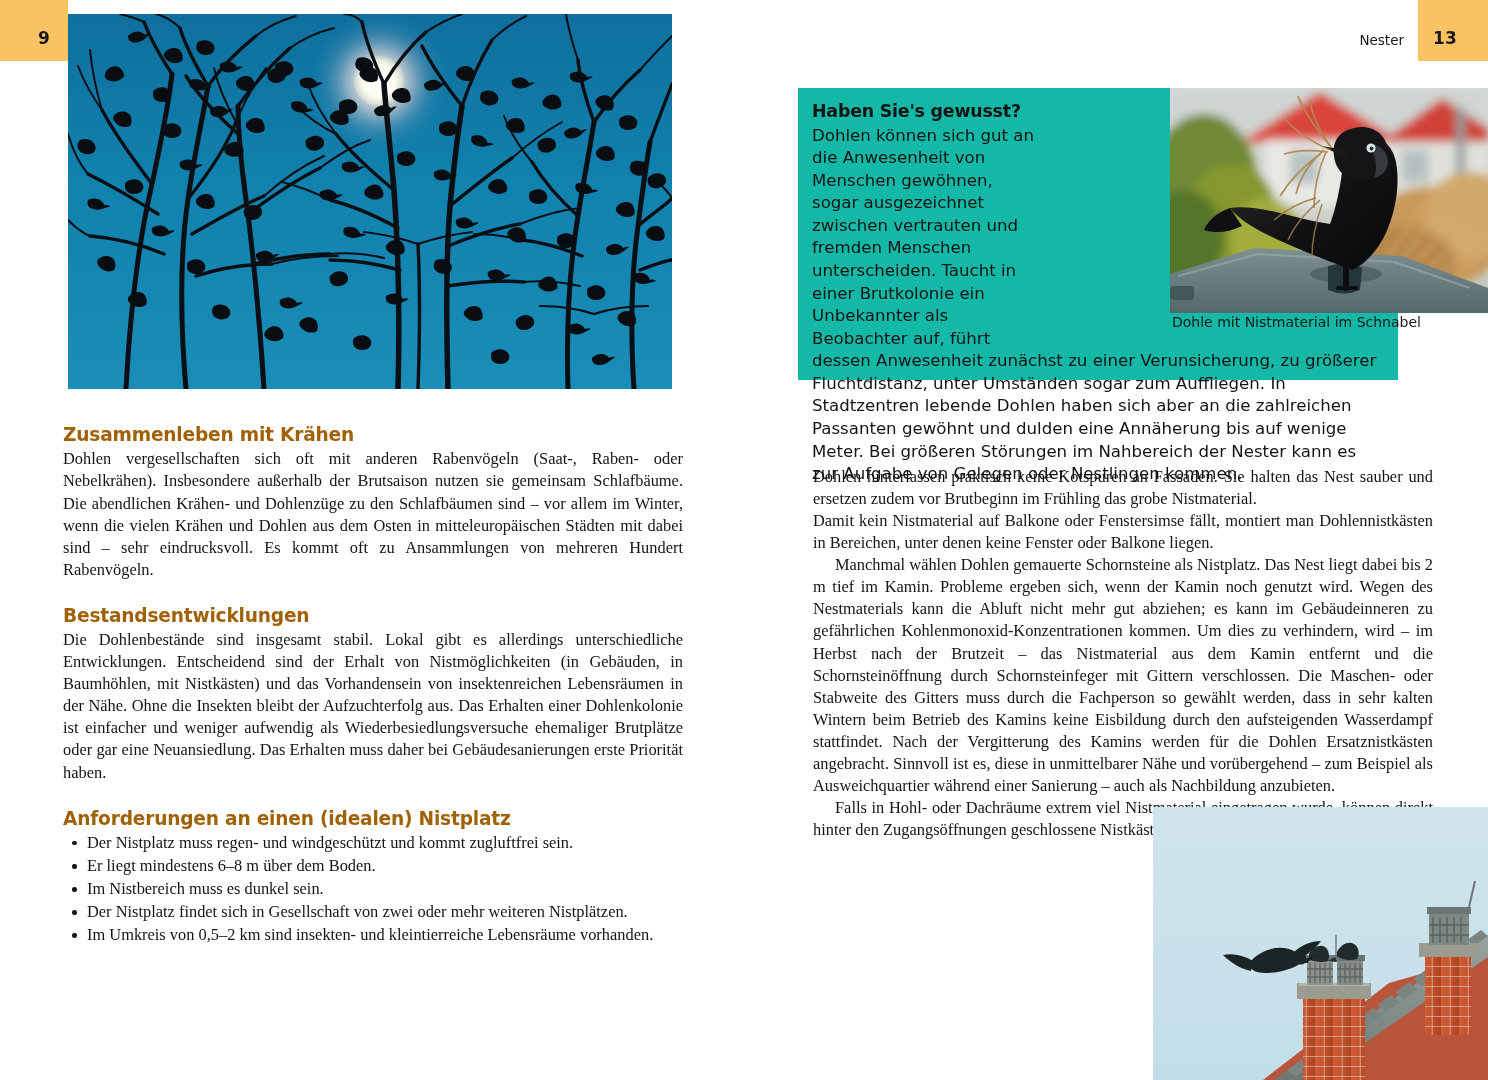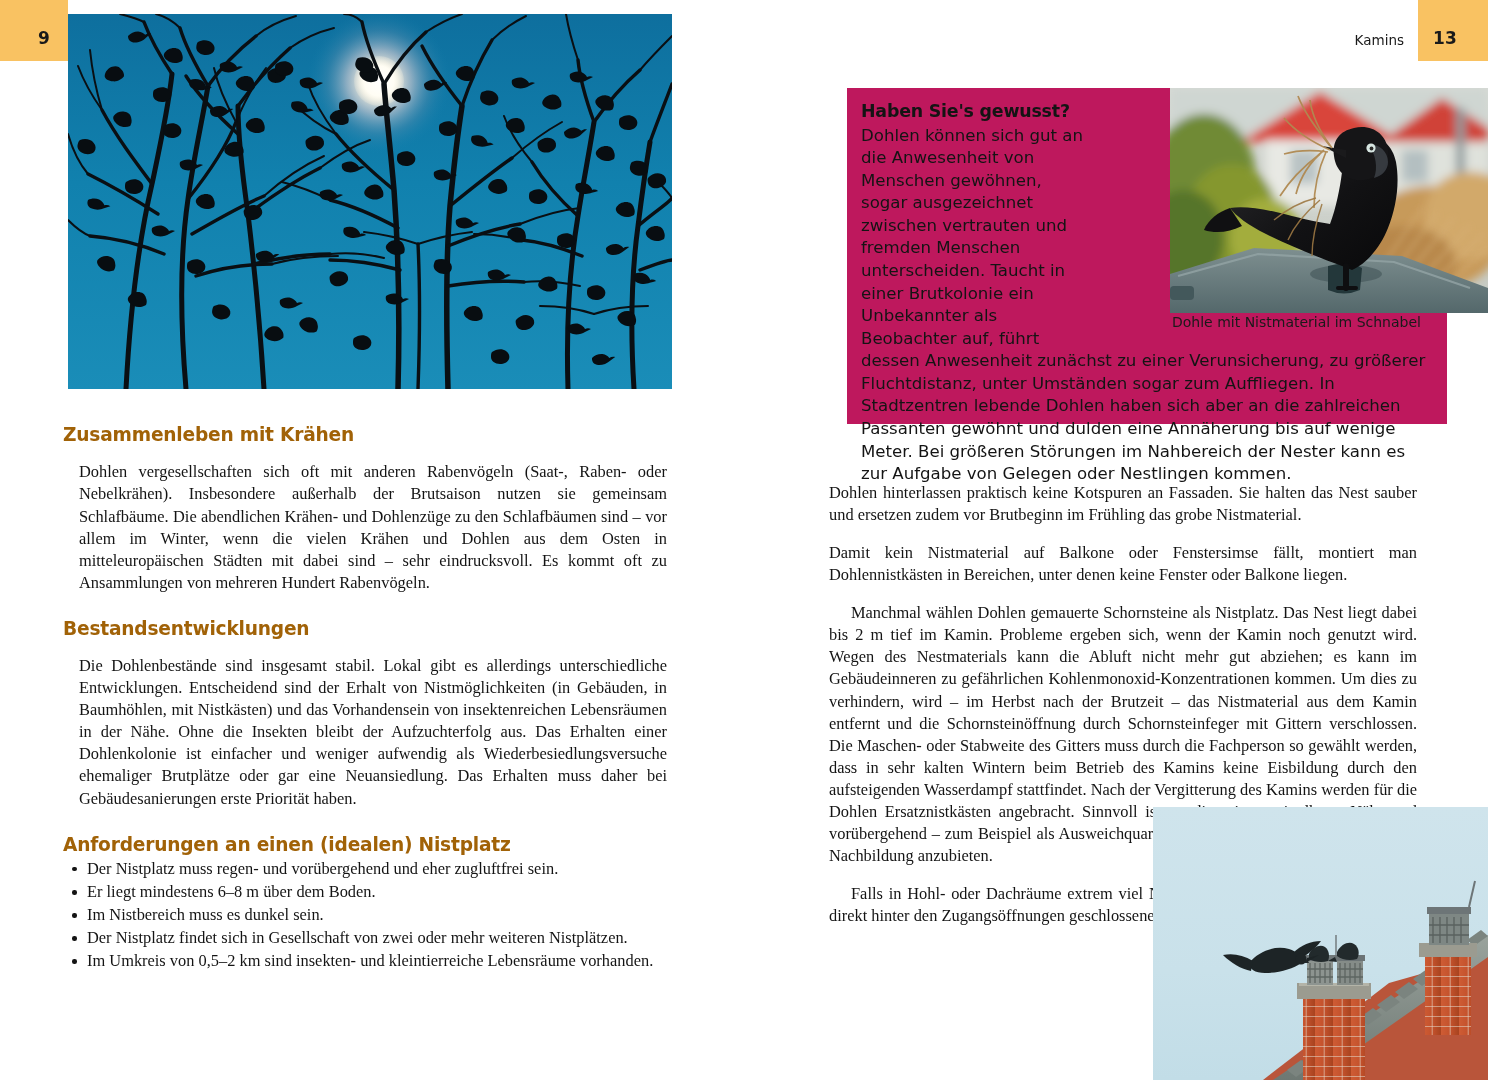--- a/index.html
+++ b/index.html
@@ -80,21 +80,21 @@
     font-weight: 700;
     font-size: 18.6px;
     line-height: 1.15;
     margin: 0 0 3px 0;
     color: #a16207;
     letter-spacing: -0.2px;
     text-align: left;
   }
   .block { margin-bottom: 24px; }
   .block:last-child { margin-bottom: 0; }
-  p.para { margin: 16px; text-align: justify; hyphens: none; }
+  p.para { margin: 0; text-align: justify; hyphens: none; }
   p.para.indent { text-indent: 22px; }
 
   ul.bullets {
     margin: 0;
     padding: 0;
     list-style: none;
   }
   ul.bullets li {
     position: relative;
     padding-left: 24px;
@@ -108,25 +108,25 @@
     top: 9px;
     width: 4.5px;
     height: 4.5px;
     border-radius: 50%;
     background: #141414;
   }
 
   
   .infobox {
     position: absolute;
-    left: 847px;
+    left: 798px;
     top: 88px;
     width: 600px;
-    height: 336px;
-    background: #be185d;
+    height: 292px;
+    background: #14b8a6;
   }
   .infobox-inner {
     position: relative;
     padding: 12px 14px 10px 14px;
     font-family: "DejaVu Sans", sans-serif;
     font-size: 16.6px;
     line-height: 1.36;
     color: #141414;
   }
   .infobox-title {
@@ -180,21 +180,21 @@
 </head>
 <body>
 
 <div class="page">
 
   <div class="folio-tab left"></div>
   <div class="folio-num left">9</div>
 
   <div class="folio-tab right"></div>
   <div class="folio-num right">13</div>
-  <div class="running-head">Kamins</div>
+  <div class="running-head">Nester</div>
 
   <div class="hero-photo">
     <svg width="604" height="375" viewBox="0 0 604 375" preserveAspectRatio="none" aria-hidden="true">
       <defs>
         <linearGradient id="skyGrad" x1="0" y1="0" x2="0" y2="1">
           <stop offset="0%" stop-color="#0e6f9e"></stop>
           <stop offset="45%" stop-color="#1181ae"></stop>
           <stop offset="100%" stop-color="#1a8db8"></stop>
         </linearGradient>
         <radialGradient id="moonHalo" cx="50%" cy="50%" r="50%">
@@ -419,21 +419,21 @@
     </div>
 
     <div class="block">
       <h2 class="section-title">Bestandsentwicklungen</h2>
       <p class="para">Die Dohlenbestände sind insgesamt stabil. Lokal gibt es allerdings unterschiedliche Entwicklungen. Entscheidend sind der Erhalt von Nistmöglichkeiten (in Gebäuden, in Baumhöhlen, mit Nistkästen) und das Vorhandensein von insektenreichen Lebensräumen in der Nähe. Ohne die Insekten bleibt der Aufzuchterfolg aus. Das Erhalten einer Dohlenkolonie ist einfacher und weniger aufwendig als Wiederbesiedlungsversuche ehemaliger Brutplätze oder gar eine Neuansiedlung. Das Erhalten muss daher bei Gebäudesanierungen erste Priorität haben.</p>
     </div>
 
     <div class="block">
       <h2 class="section-title">Anforderungen an einen (idealen) Nistplatz</h2>
       <ul class="bullets">
-        <li>Der Nistplatz muss regen- und vorübergehend und eher zugluftfrei sein.</li>
+        <li>Der Nistplatz muss regen- und windgeschützt und kommt zugluftfrei sein.</li>
         <li>Er liegt mindestens 6–8 m über dem Boden.</li>
         <li>Im Nistbereich muss es dunkel sein.</li>
         <li>Der Nistplatz findet sich in Gesellschaft von zwei oder mehr weiteren Nistplätzen.</li>
         <li>Im Umkreis von 0,5–2 km sind insekten- und kleintierreiche Lebensräume vorhanden.</li>
       </ul>
     </div>
 
   </div>
 
   <div class="infobox">

